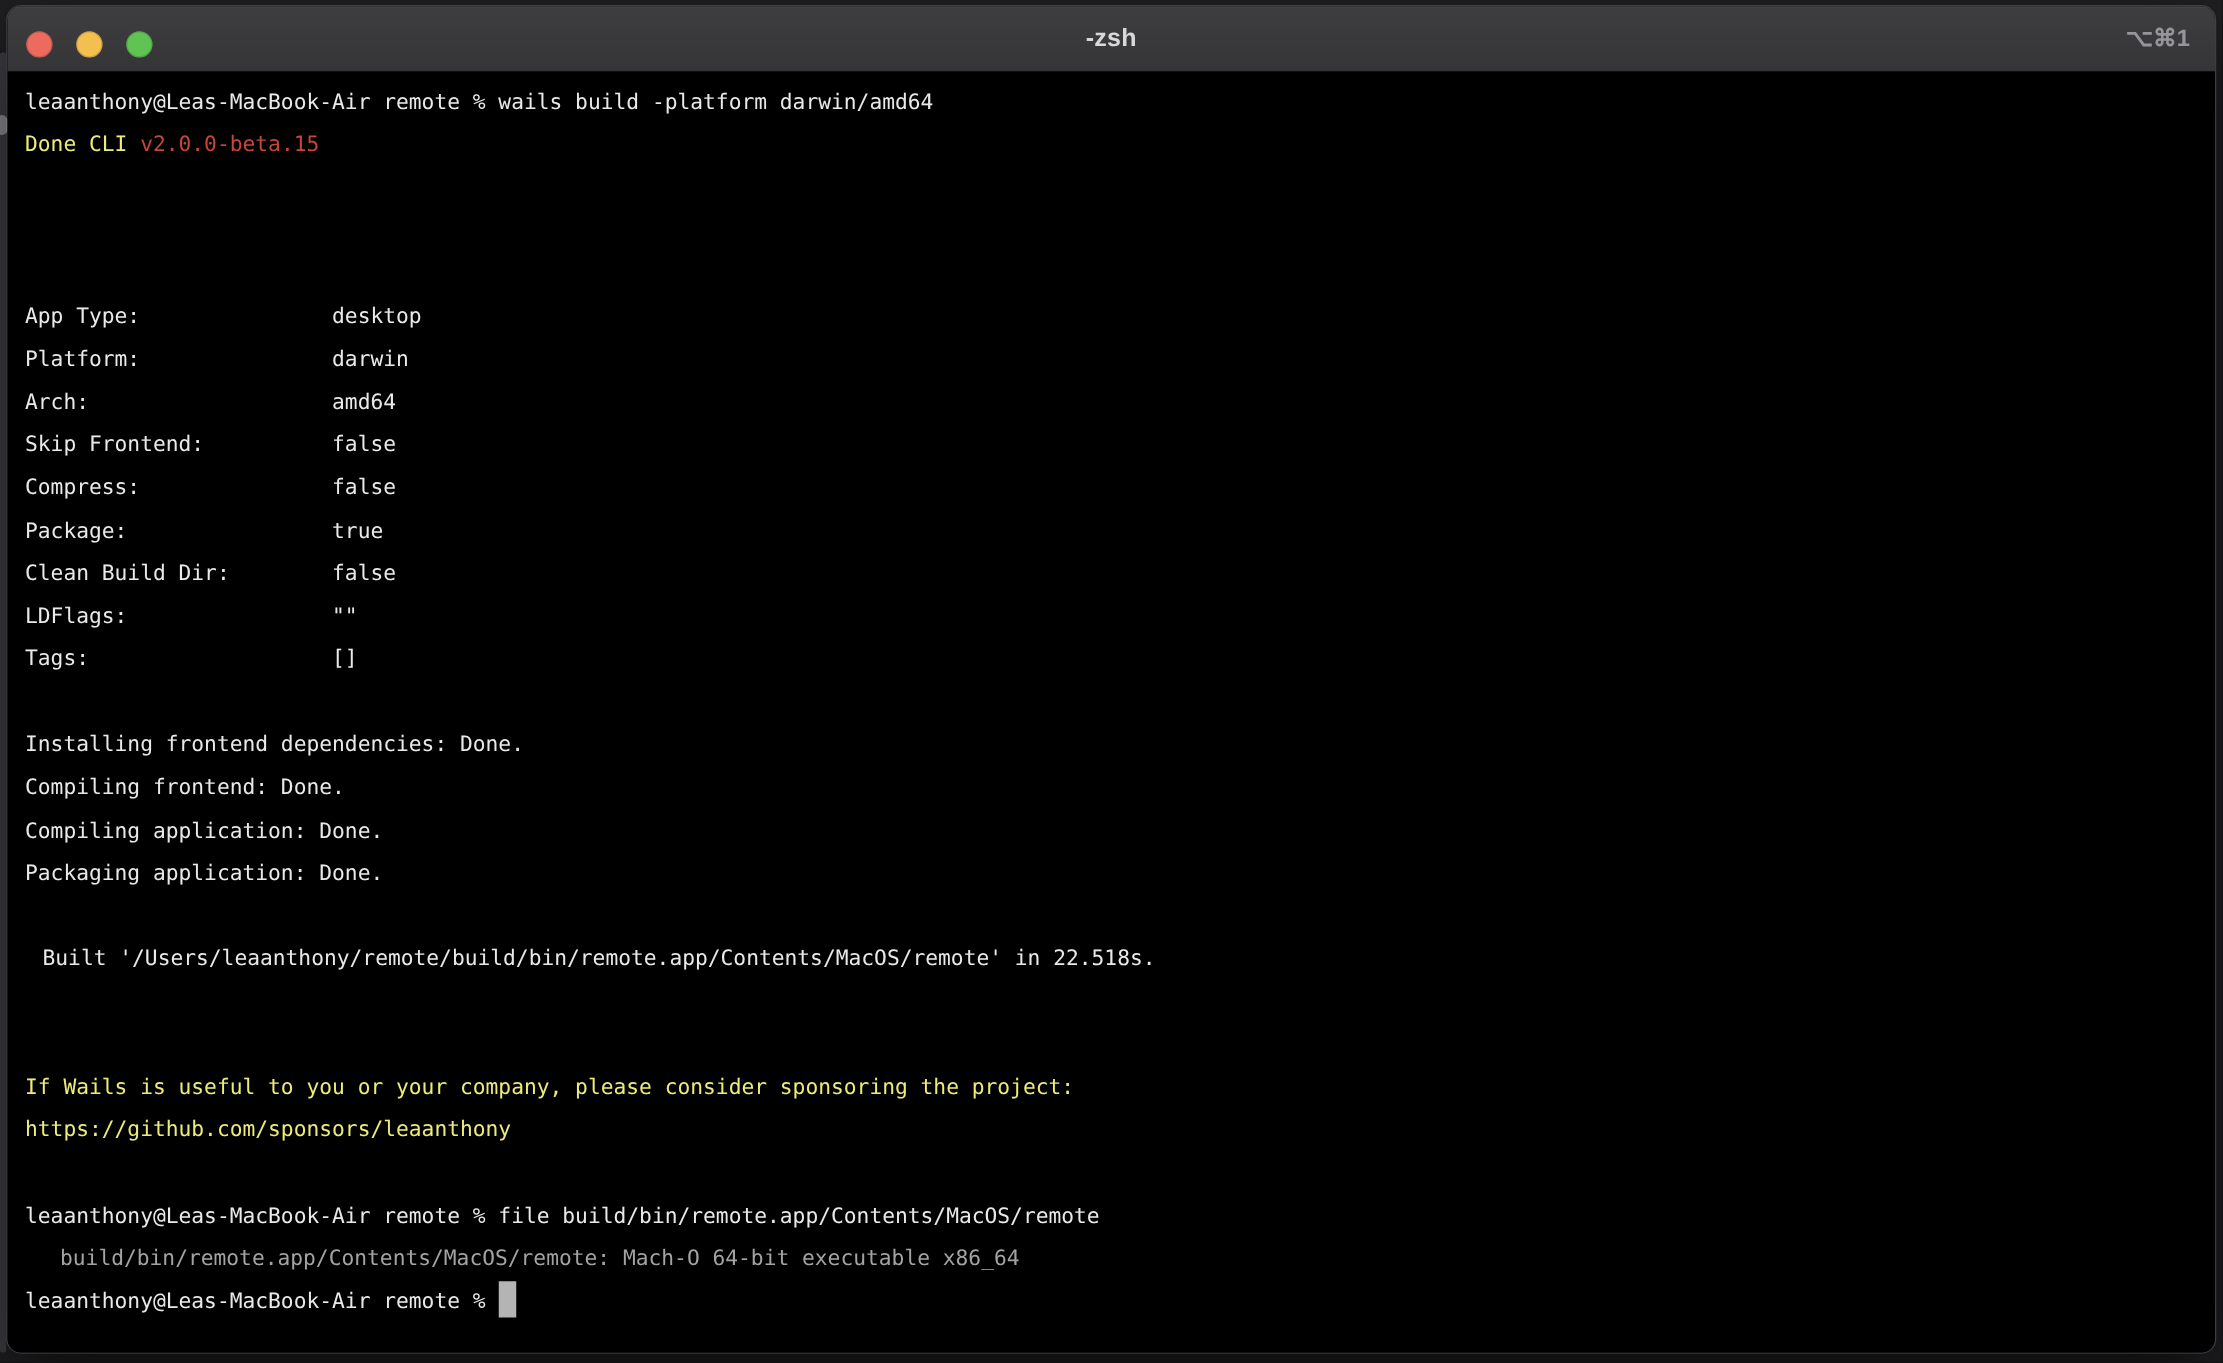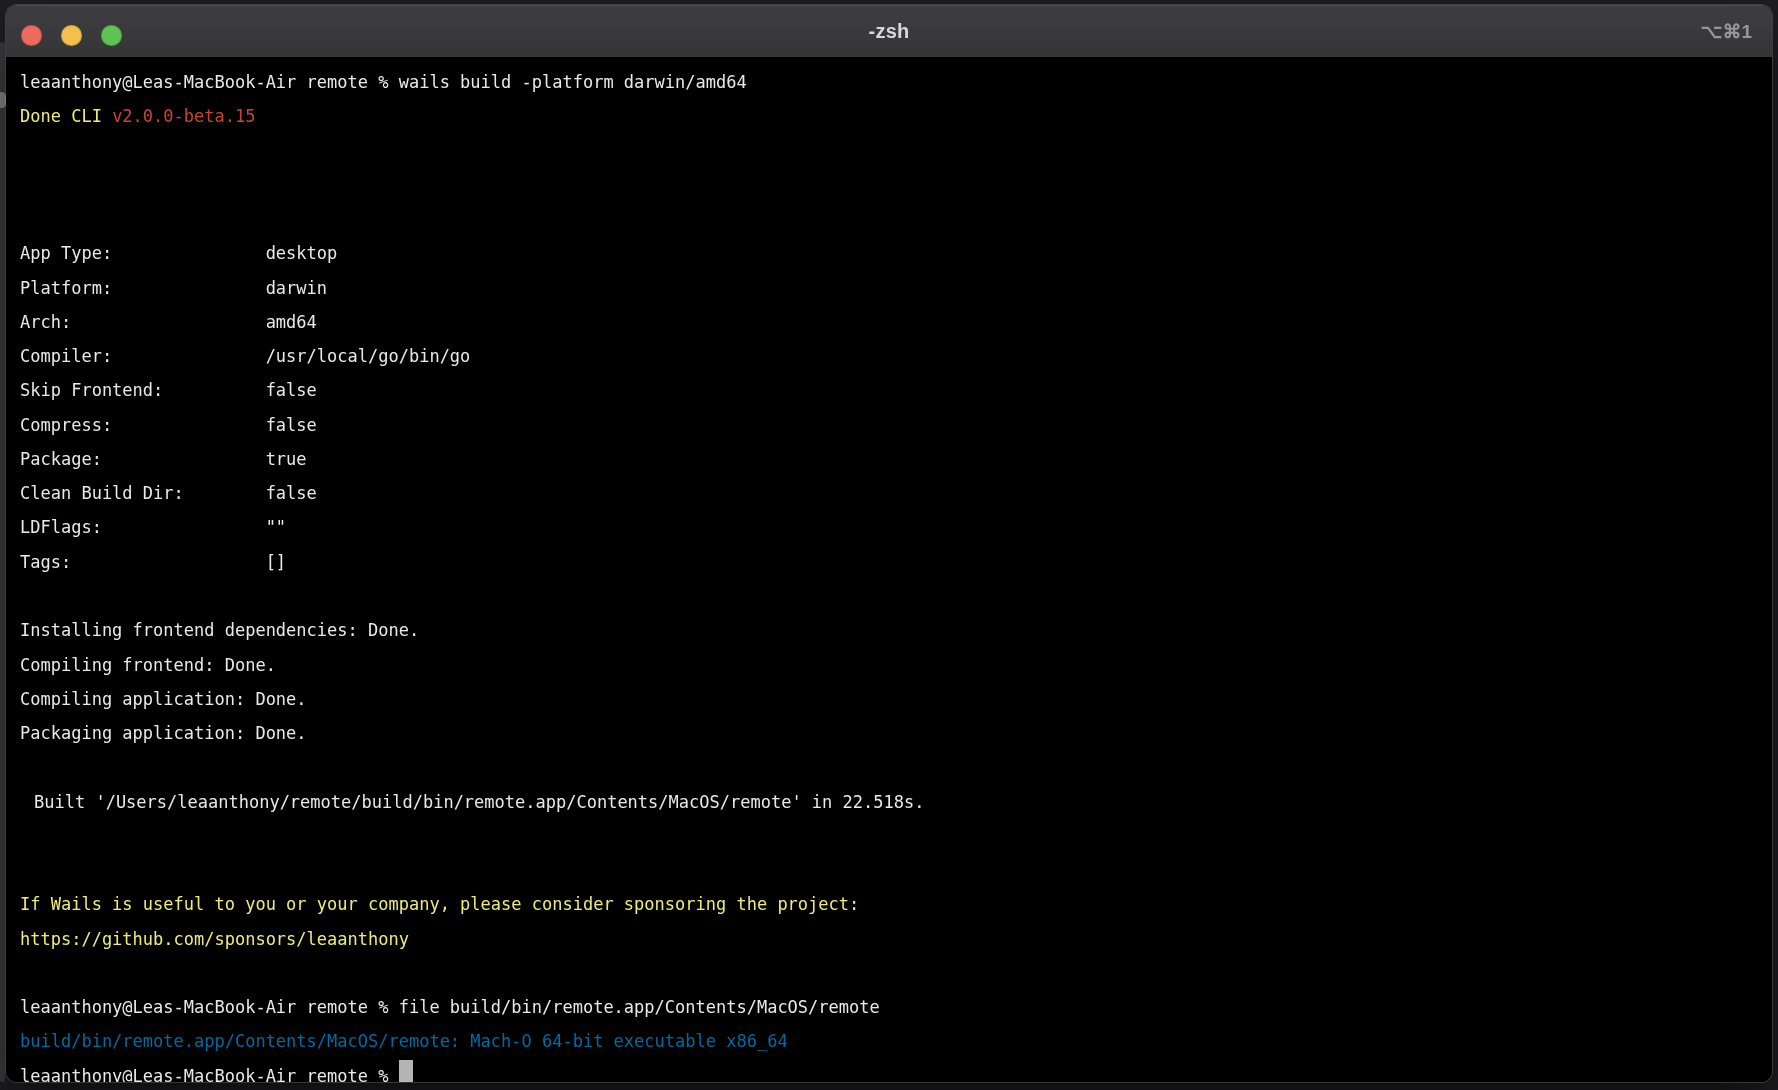--- a/index.html
+++ b/index.html
@@ -106,38 +106,37 @@
 
     <div class="content">
         <div class="line"><span style="color: rgb(233, 233, 233);">leaanthony@Leas-MacBook-Air remote % wails build -platform darwin/amd64</span></div>
         <div class="line"><span style="color: rgb(238, 236, 121);">Done CLI </span><span style="color: rgb(199, 70, 52);">v2.0.0-beta.15</span></div>
         <div class="line"></div>
         <div class="line"></div>
         <div class="line"></div>
         <div class="line"><span style="color: rgb(233, 233, 233);">App Type:               desktop</span></div>
         <div class="line"><span style="color: rgb(233, 233, 233);">Platform:               darwin</span></div>
         <div class="line"><span style="color: rgb(233, 233, 233);">Arch:                   amd64</span></div>
-        <div class="line"><span style="color: rgb(233, 233, 233);">Compiler:               /usr/local/go/bin/go</span></div>
         <div class="line"><span style="color: rgb(233, 233, 233);">Skip Frontend:          false</span></div>
         <div class="line"><span style="color: rgb(233, 233, 233);">Compress:               false</span></div>
         <div class="line"><span style="color: rgb(233, 233, 233);">Package:                true</span></div>
         <div class="line"><span style="color: rgb(233, 233, 233);">Clean Build Dir:        false</span></div>
         <div class="line"><span style="color: rgb(233, 233, 233);">LDFlags:                ""</span></div>
         <div class="line"><span style="color: rgb(233, 233, 233);">Tags:                   []</span></div>
         <div class="line"></div>
         <div class="line"><span style="color: rgb(233, 233, 233);">Installing frontend dependencies: Done.</span></div>
         <div class="line"><span style="color: rgb(233, 233, 233);">Compiling frontend: Done.</span></div>
         <div class="line"><span style="color: rgb(233, 233, 233);">Compiling application: Done.</span></div>
         <div class="line"><span style="color: rgb(233, 233, 233);">Packaging application: Done.</span></div>
         <div class="line"></div>
         <div class="line"><span style="color: rgb(233, 233, 233); margin-left: 14px;">Built '/Users/leaanthony/remote/build/bin/remote.app/Contents/MacOS/remote' in 22.518s.</span></div>
         <div class="line"></div>
         <div class="line"></div>
         <div class="line"><span style="color: rgb(238, 236, 121);">If Wails is useful to you or your company, please consider sponsoring the project:</span></div>
         <div class="line"><span style="color: rgb(238, 236, 121);">https://github.com/sponsors/leaanthony</span></div>
         <div class="line"></div>
         <div class="line"><span style="color: rgb(233, 233, 233);">leaanthony@Leas-MacBook-Air remote % file build/bin/remote.app/Contents/MacOS/remote</span></div>
-        <div class="line"><span style="color: #0369a1;">build/bin/remote.app/Contents/MacOS/remote: Mach-O 64-bit executable x86_64</span></div>
+        <div class="line"><span style="color: #a3a3a3; margin-left: 28px;">build/bin/remote.app/Contents/MacOS/remote: Mach-O 64-bit executable x86_64</span></div>
         <div class="line"><span style="color: rgb(233, 233, 233);">leaanthony@Leas-MacBook-Air remote % </span><span class="cursor"></span></div>
       </div>
 
   </div>
 </div>
 
 </body></html>

